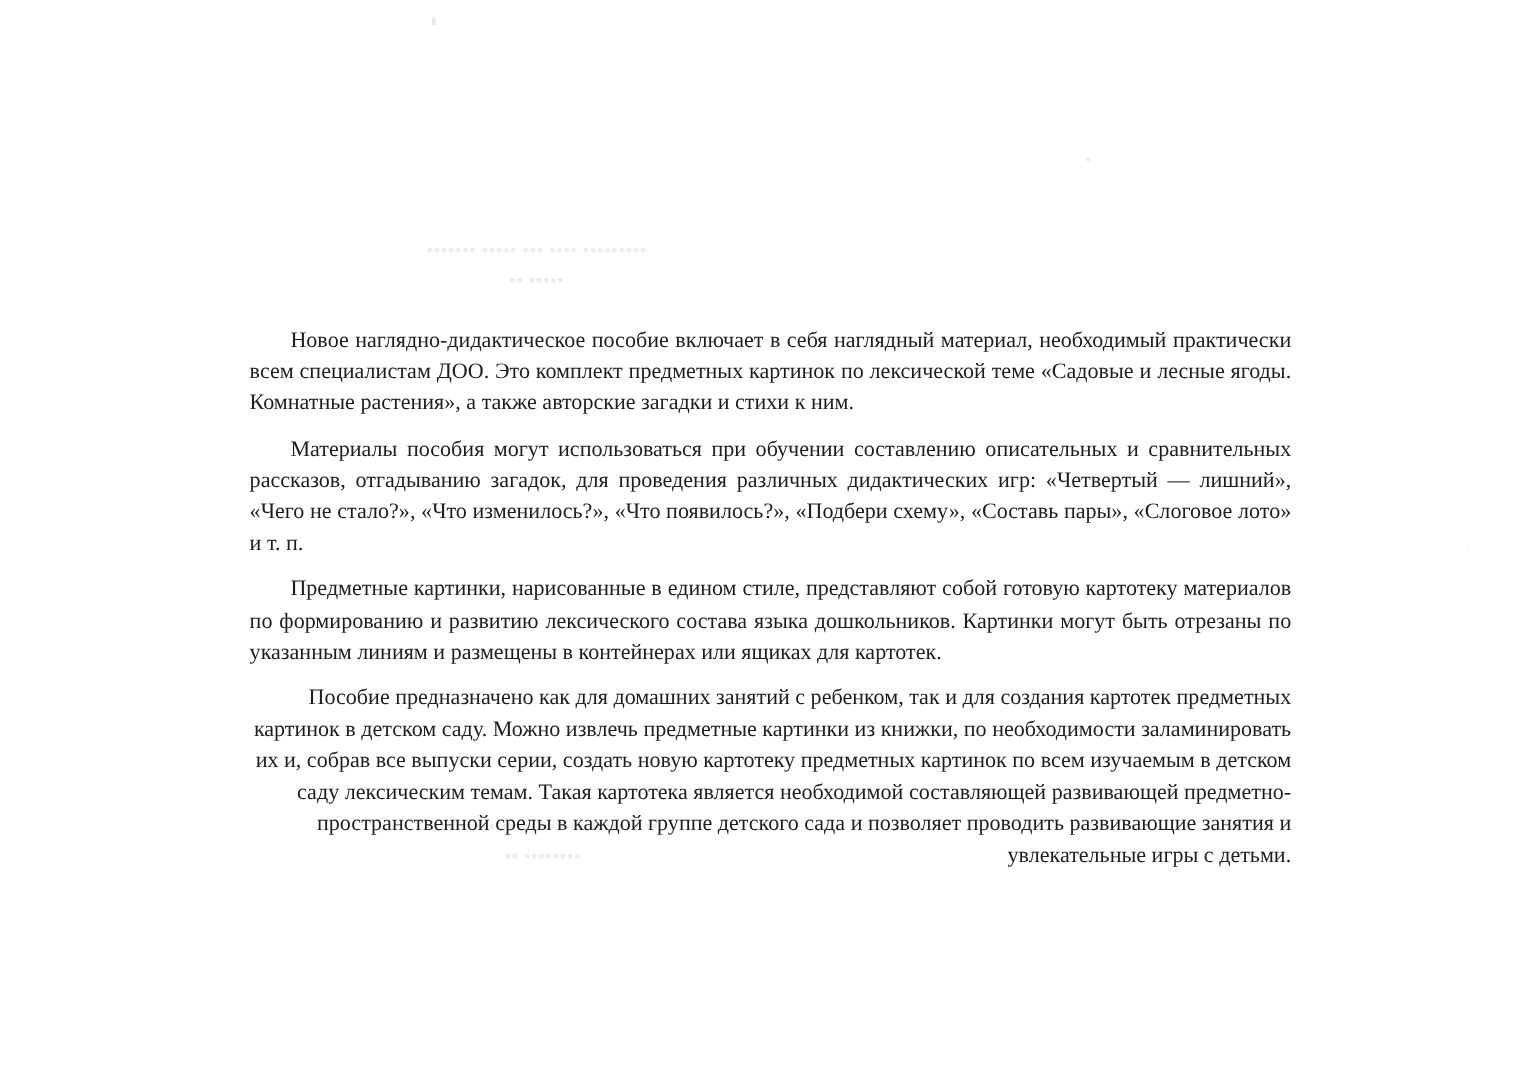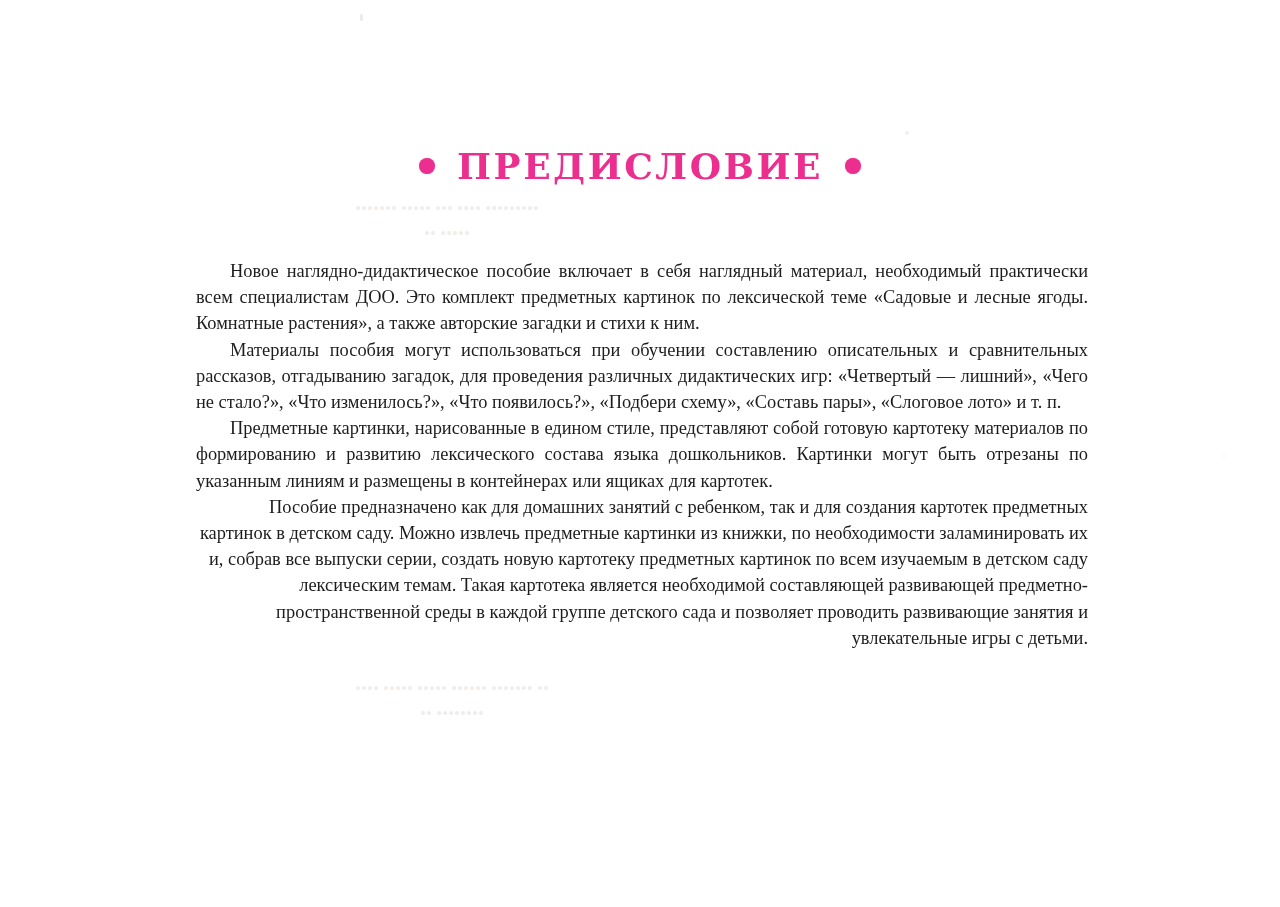--- a/index.html
+++ b/index.html
@@ -74,21 +74,21 @@
     left: 196px;
     width: 892px;
     font-family: "Liberation Serif", serif;
     font-size: 18.4px;
     line-height: 26.2px;
     text-align: justify;
     color: #1d1d1d;
     z-index: 3;
   }
   .body-text p {
-    margin: 0;
+    margin: 12px;
     text-indent: 34px;
     text-align: justify;
   }
   .body-text p:last-child { text-align: right; }
 
   
   .watermark {
     position: absolute;
     left: 0;
     top: 398px;
@@ -125,27 +125,20 @@
 <body>
 
 <div class="page">
 
   <div class="speck s1"></div>
   <div class="speck s2"></div>
   <div class="speck s3"></div>
 
   <div class="bleed top">••••••• ••••• ••• •••• ••••••••• •• •••••</div>
 
-  <div class="title-block">
-    <div class="title-row">
-      <span class="bullet"></span>
-      <span class="title-text">Предисловие</span>
-      <span class="bullet"></span>
-    </div>
-  </div>
 
   <div class="body-text">
     <p>Новое наглядно-дидактическое пособие включает в себя наглядный материал, необходимый практически всем специалистам ДОО. Это комплект предметных картинок по лексической теме «Садовые и лесные ягоды. Комнатные растения», а также авторские загадки и стихи к ним.</p>
     <p>Материалы пособия могут использоваться при обучении составлению описательных и сравнительных рассказов, отгадыванию загадок, для проведения различных дидактических игр: «Четвертый — лишний», «Чего не стало?», «Что изменилось?», «Что появилось?», «Подбери схему», «Составь пары», «Слоговое лото» и т. п.</p>
     <p>Предметные картинки, нарисованные в едином стиле, представляют собой готовую картотеку материалов по формированию и развитию лексического состава языка дошкольников. Картинки могут быть отрезаны по указанным линиям и размещены в контейнерах или ящиках для картотек.</p>
     <p>Пособие предназначено как для домашних занятий с ребенком, так и для создания картотек предметных картинок в детском саду. Можно извлечь предметные картинки из книжки, по необходимости заламинировать их и, собрав все выпуски серии, создать новую картотеку предметных картинок по всем изучаемым в детском саду лексическим темам. Такая картотека является необходимой составляющей развивающей предметно-пространственной среды в каждой группе детского сада и позволяет проводить развивающие занятия и увлекательные игры с детьми.</p>
   </div>
 
 
   <div class="bleed bottom">•••• ••••• ••••• •••••• ••••••• •• •• ••••••••</div>

